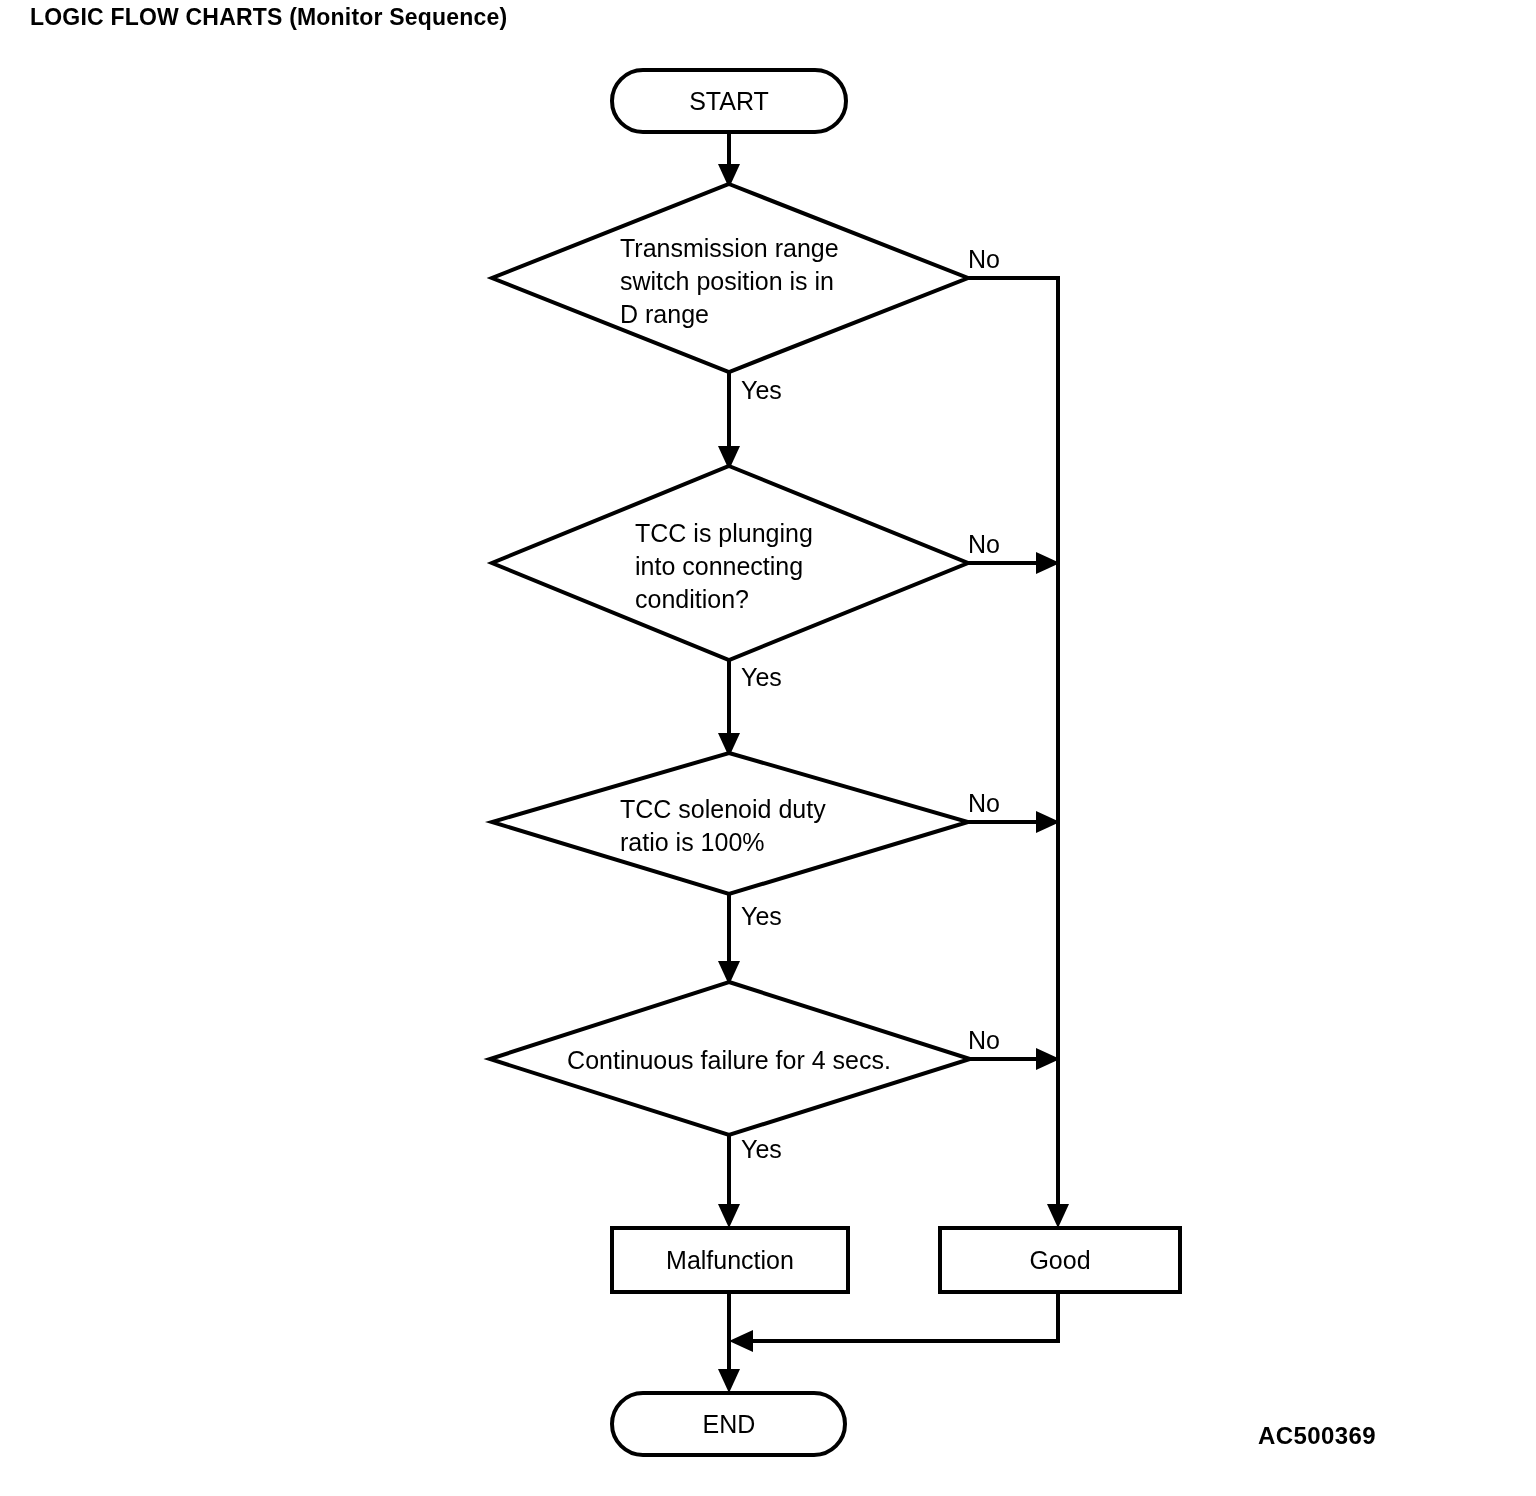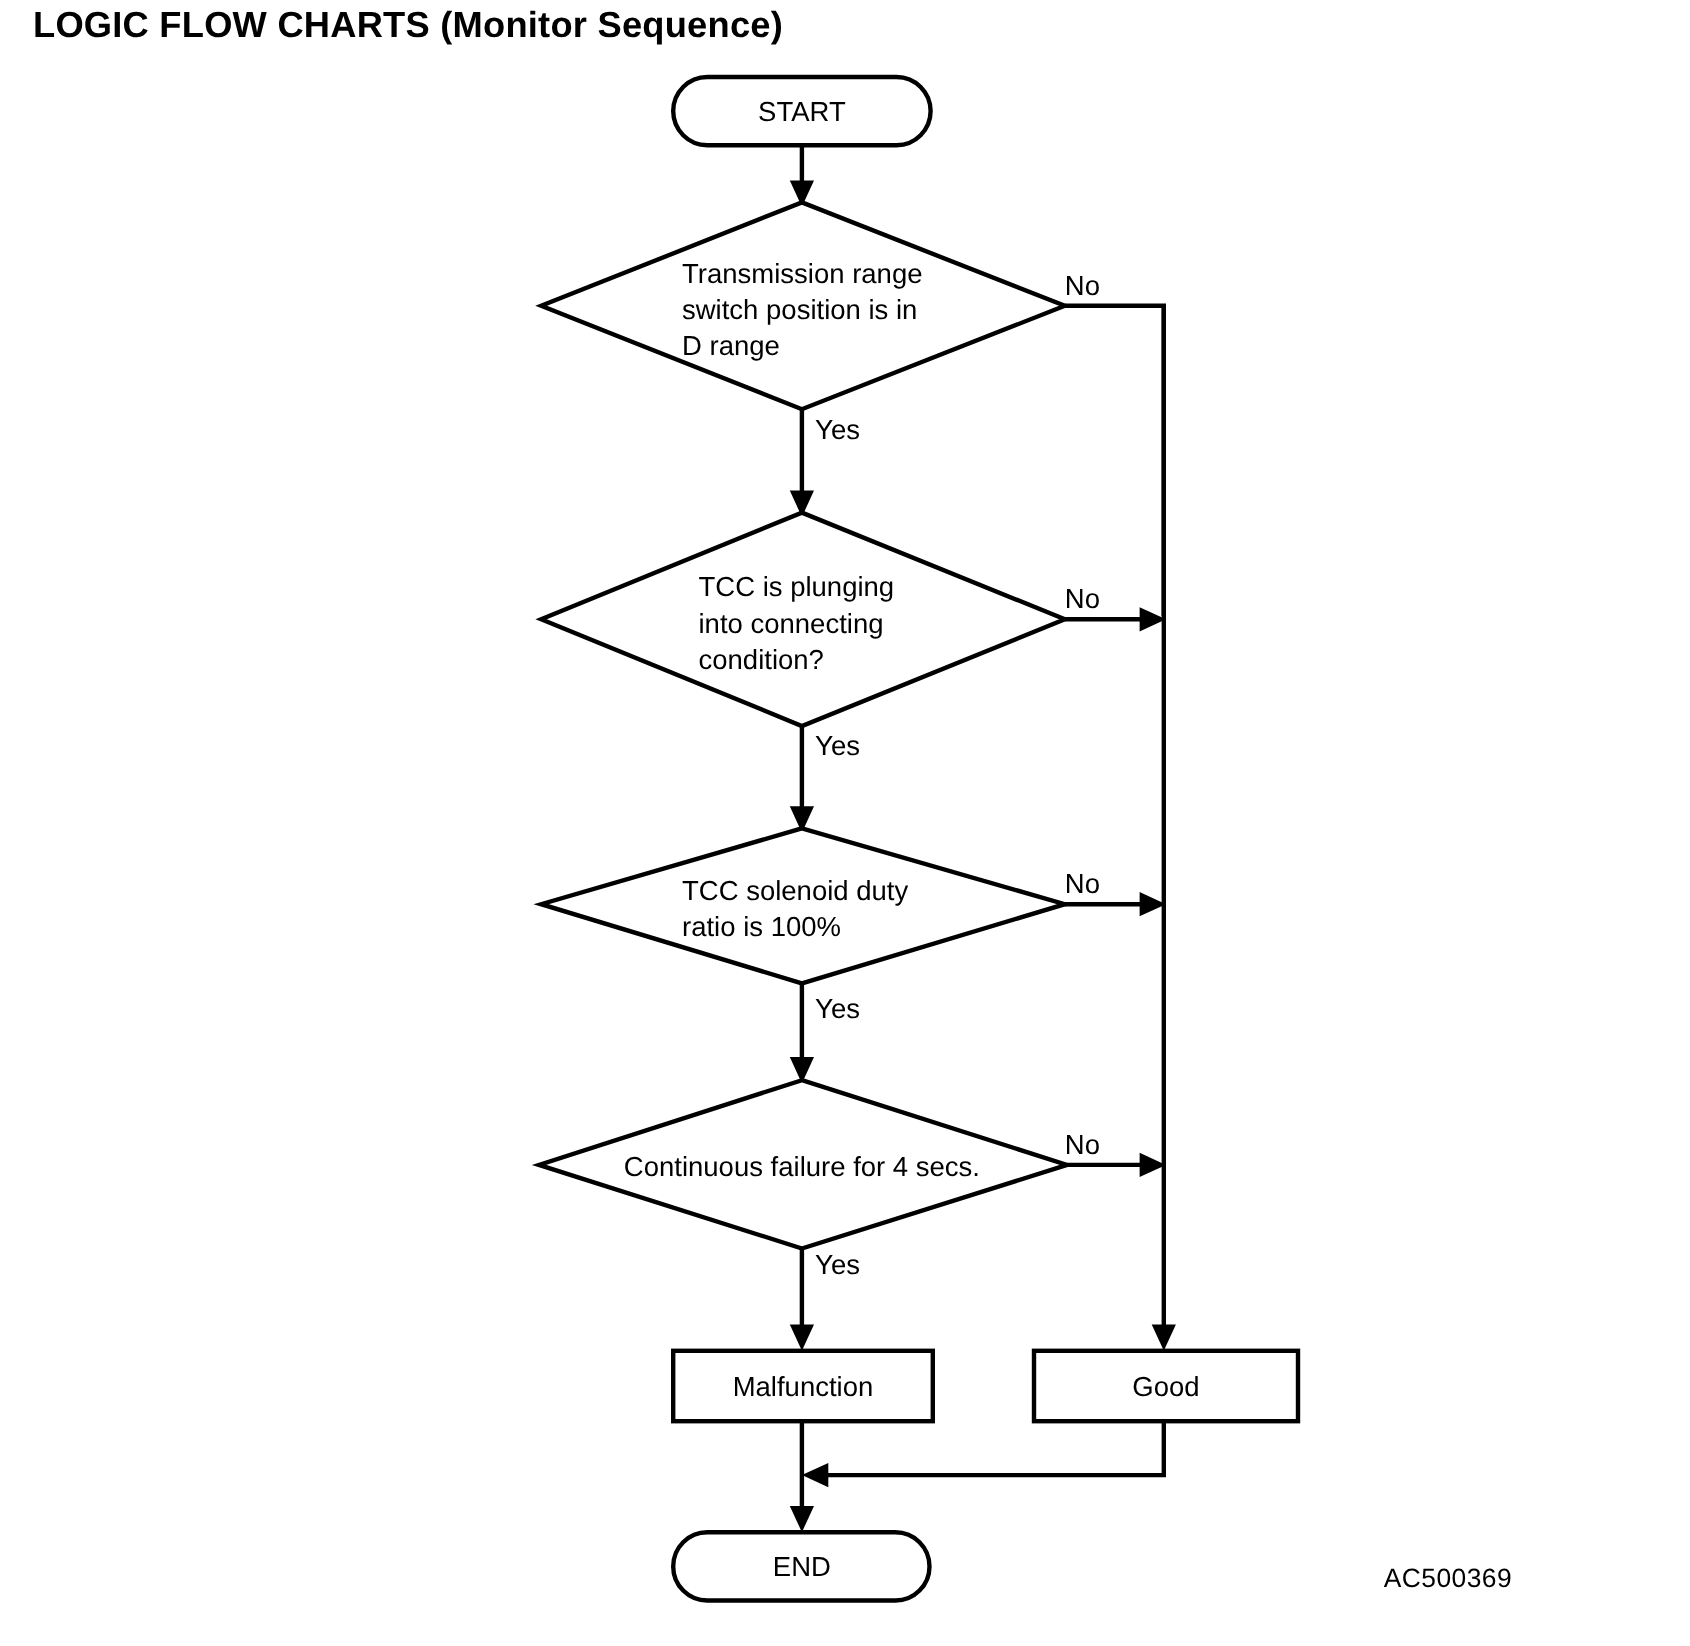--- a/index.html
+++ b/index.html
@@ -13,38 +13,38 @@
     height: 1496px;
     position: relative;
     font-family: "Liberation Sans", sans-serif;
     color: #000000;
     overflow: hidden;
   }
   #page-title {
     position: absolute;
     left: 30px;
     top: 4px;
-    font-size: 33px;
+    font-size: 23px;
     font-weight: bold;
     letter-spacing: 0.2px;
     white-space: nowrap;
   }
   #diagram-root {
     position: absolute;
     left: 0;
     top: 0;
     width: 1536px;
     height: 1496px;
   }
   #ref-code {
     position: absolute;
     left: 1258px;
     top: 1422px;
     font-size: 24px;
-    font-weight: normal;
+    font-weight: bold;
     letter-spacing: 0.4px;
   }
   svg text {
     font-family: "Liberation Sans", sans-serif;
     fill: #000000;
   }
   .node-label {
     font-size: 25px;
   }
   .branch-label {

